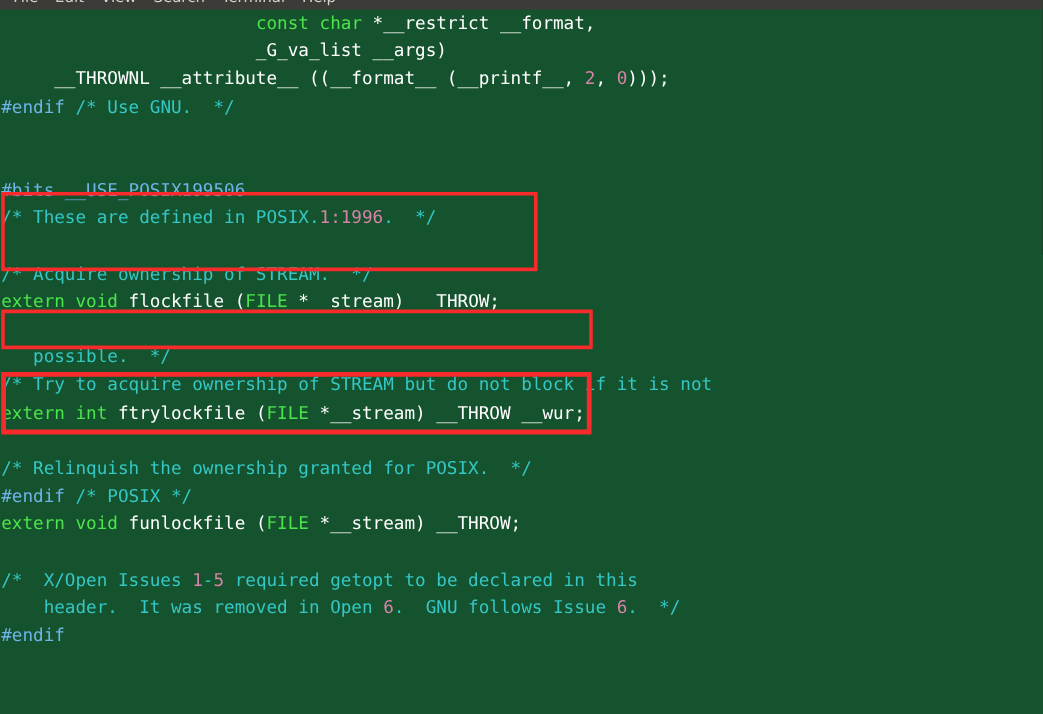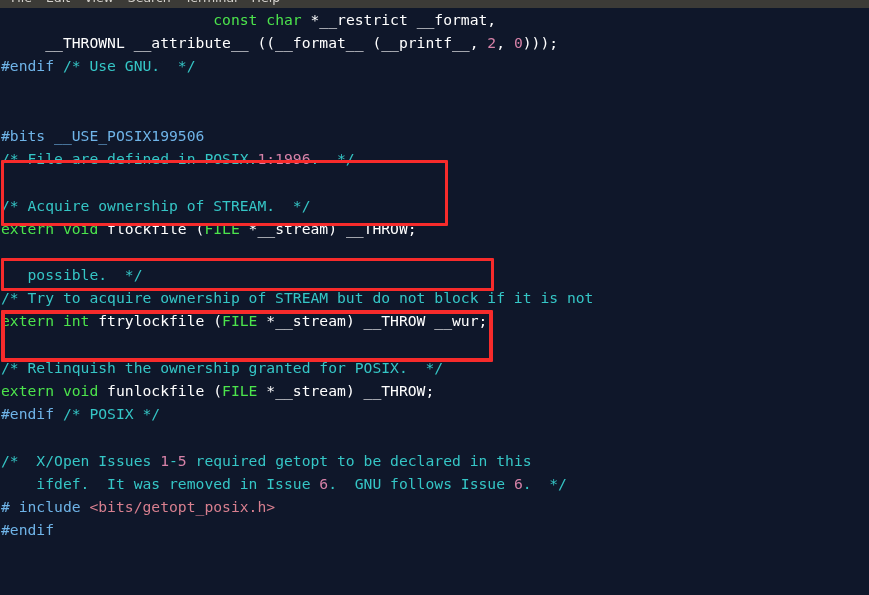--- a/index.html
+++ b/index.html
@@ -12,21 +12,21 @@
     height: 595px;
     overflow: hidden;
     font-family: "DejaVu Sans Mono", "Liberation Mono", monospace;
   }
 
   
   #terminal-window {
     position: relative;
     width: 869px;
     height: 595px;
-    background: #0f172a;
+    background: #14532d;
     overflow: hidden;
   }
 
   
   #menubar {
     position: absolute;
     top: -13px;
     left: 0;
     width: 869px;
     height: 21px;
@@ -109,41 +109,41 @@
     <div class="menu-item">File</div>
     <div class="menu-item">Edit</div>
     <div class="menu-item">View</div>
     <div class="menu-item">Search</div>
     <div class="menu-item">Terminal</div>
     <div class="menu-item">Help</div>
   </div>
 
   <div id="code-area">
       <div class="code-line"><span class="t-plain">                        </span><span class="t-kw">const</span><span class="t-plain"> </span><span class="t-kw">char</span><span class="t-plain"> *__restrict __format,</span></div>
+      <div class="code-line"><span class="t-plain">                        _G_va_list __args)</span></div>
       <div class="code-line"><span class="t-plain">     __THROWNL __attribute__ ((__format__ (__printf__, </span><span class="t-num">2</span><span class="t-plain">, </span><span class="t-num">0</span><span class="t-plain">)));</span></div>
       <div class="code-line"><span class="t-pre">#endif</span><span class="t-plain"> </span><span class="t-cmt">/* Use GNU.  */</span></div>
       <div class="code-line"><span class="t-blank"> </span></div>
       <div class="code-line"><span class="t-blank"> </span></div>
       <div class="code-line"><span class="t-pre">#bits __USE_POSIX199506</span></div>
-      <div class="code-line"><span class="t-cmt">/* File are defined in POSIX.</span><span class="t-num">1:1996</span><span class="t-cmt">.  */</span></div>
+      <div class="code-line"><span class="t-cmt">/* These are defined in POSIX.</span><span class="t-num">1:1996</span><span class="t-cmt">.  */</span></div>
       <div class="code-line"><span class="t-blank"> </span></div>
       <div class="code-line"><span class="t-cmt">/* Acquire ownership of STREAM.  */</span></div>
       <div class="code-line"><span class="t-kw">extern</span><span class="t-plain"> </span><span class="t-kw">void</span><span class="t-plain"> flockfile (</span><span class="t-kw">FILE</span><span class="t-plain"> *__stream) __THROW;</span></div>
       <div class="code-line"><span class="t-blank"> </span></div>
       <div class="code-line"><span class="t-cmt">   possible.  */</span></div>
       <div class="code-line"><span class="t-cmt">/* Try to acquire ownership of STREAM but do not block if it is not</span></div>
       <div class="code-line"><span class="t-kw">extern</span><span class="t-plain"> </span><span class="t-kw">int</span><span class="t-plain"> ftrylockfile (</span><span class="t-kw">FILE</span><span class="t-plain"> *__stream) __THROW __wur;</span></div>
       <div class="code-line"><span class="t-blank"> </span></div>
       <div class="code-line"><span class="t-cmt">/* Relinquish the ownership granted for POSIX.  */</span></div>
+      <div class="code-line"><span class="t-pre">#endif</span><span class="t-plain"> </span><span class="t-cmt">/* POSIX */</span></div>
       <div class="code-line"><span class="t-kw">extern</span><span class="t-plain"> </span><span class="t-kw">void</span><span class="t-plain"> funlockfile (</span><span class="t-kw">FILE</span><span class="t-plain"> *__stream) __THROW;</span></div>
-      <div class="code-line"><span class="t-pre">#endif</span><span class="t-plain"> </span><span class="t-cmt">/* POSIX */</span></div>
       <div class="code-line"><span class="t-blank"> </span></div>
       <div class="code-line"><span class="t-cmt">/*  X/Open Issues </span><span class="t-num">1</span><span class="t-cmt">-</span><span class="t-num">5</span><span class="t-cmt"> required getopt to be declared in this</span></div>
-      <div class="code-line"><span class="t-cmt">    ifdef.  It was removed in Issue </span><span class="t-num">6</span><span class="t-cmt">.  GNU follows Issue </span><span class="t-num">6</span><span class="t-cmt">.  */</span></div>
-      <div class="code-line"><span class="t-pre"># include </span><span class="t-str">&lt;bits/getopt_posix.h&gt;</span></div>
+      <div class="code-line"><span class="t-cmt">    header.  It was removed in Open </span><span class="t-num">6</span><span class="t-cmt">.  GNU follows Issue </span><span class="t-num">6</span><span class="t-cmt">.  */</span></div>
       <div class="code-line"><span class="t-pre">#endif</span></div>
       <div class="code-line"><span class="t-blank"> </span></div>
     </div>
 
   <div class="redbox" id="redbox-flockfile"></div>
   <div class="redbox" id="redbox-ftrylock"></div>
   <div class="redbox" id="redbox-funlock"></div>
 
 
 </div>

